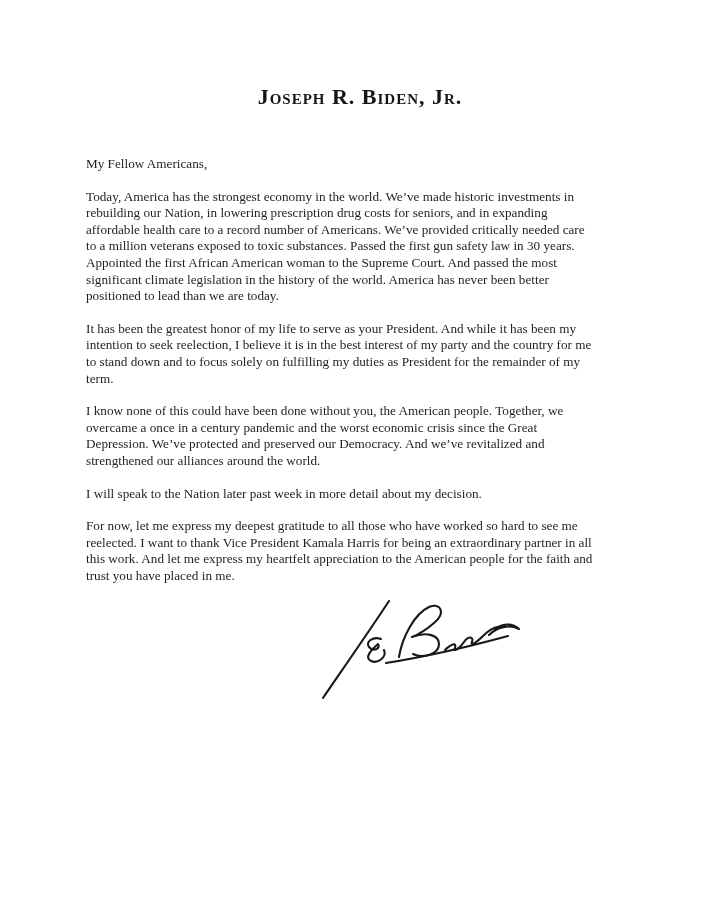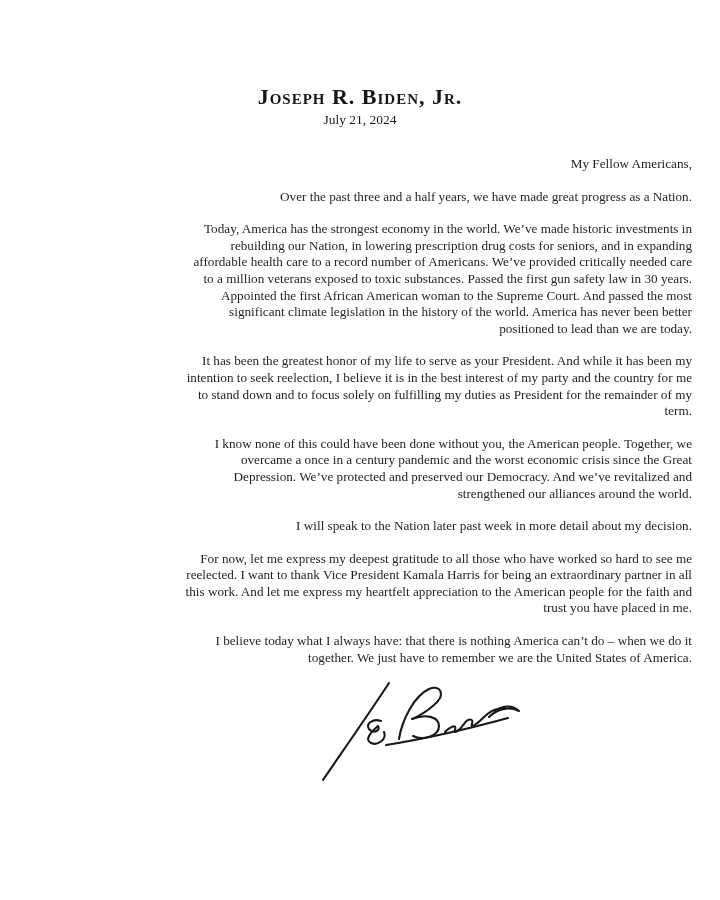--- a/index.html
+++ b/index.html
@@ -38,24 +38,23 @@
   }
   .letter-body {
     position: absolute;
     top: 156px;
     left: 82px;
     width: 610px;
   }
   .letter-body p {
     font-size: 13.2px;
     line-height: 16.6px;
-    margin: 0 0 16px 12px;
+    margin: 0 0 16px 4px;
     white-space: pre-line;
     color: #1f1f1f;
-    text-align: right;
   }
   .sig-wrap {
     margin-left: 186px;
     margin-top: -8px;
     width: 280px;
     height: 120px;
   }
   .sig-wrap svg { display: block; width: 280px; height: 120px; }
   .sig-stroke {
     fill: none;
@@ -65,27 +64,25 @@
     stroke-linejoin: round;
   }
 </style>
 </head>
 <body>
 
 <div class="page">
 
   <div class="letterhead">Joseph R. Biden, Jr.</div>
 
-  <div class="date-line">July 21, 2024</div>
 
   <div class="letter-body">
 
     <p>My Fellow Americans,</p>
 
-    <p>Over the past three and a half years, we have made great progress as a Nation.</p>
 
     <p>Today, America has the strongest economy in the world. We’ve made historic investments in
 rebuilding our Nation, in lowering prescription drug costs for seniors, and in expanding
 affordable health care to a record number of Americans. We’ve provided critically needed care
 to a million veterans exposed to toxic substances. Passed the first gun safety law in 30 years.
 Appointed the first African American woman to the Supreme Court. And passed the most
 significant climate legislation in the history of the world. America has never been better
 positioned to lead than we are today.</p>
 
     <p>It has been the greatest honor of my life to serve as your President. And while it has been my
@@ -98,22 +95,20 @@
 Depression. We’ve protected and preserved our Democracy. And we’ve revitalized and
 strengthened our alliances around the world.</p>
 
     <p>I will speak to the Nation later past week in more detail about my decision.</p>
 
     <p>For now, let me express my deepest gratitude to all those who have worked so hard to see me
 reelected. I want to thank Vice President Kamala Harris for being an extraordinary partner in all
 this work. And let me express my heartfelt appreciation to the American people for the faith and
 trust you have placed in me.</p>
 
-    <p>I believe today what I always have: that there is nothing America can’t do – when we do it
-together. We just have to remember we are the United States of America.</p>
 
     <div class="sig-wrap">
       <svg viewBox="0 0 280 120" xmlns="http://www.w3.org/2000/svg" aria-hidden="true">
 
         <path class="sig-stroke" d="M 55 106 C 70 84 102 38 121 9"></path>
 
         <path class="sig-stroke" d="M 113 47 C 105 44 97 50 101 55 C 105 60 113 57 110 52 C 103 58 96 66 103 69 C 110 72 119 65 116 58"></path>
 
         <path class="sig-stroke" d="M 131 65 C 134 46 146 22 161 15 C 173 10 178 21 166 31 C 158 38 149 43 144 45 C 157 40 171 42 171 52 C 171 62 155 67 145 62"></path>
 

